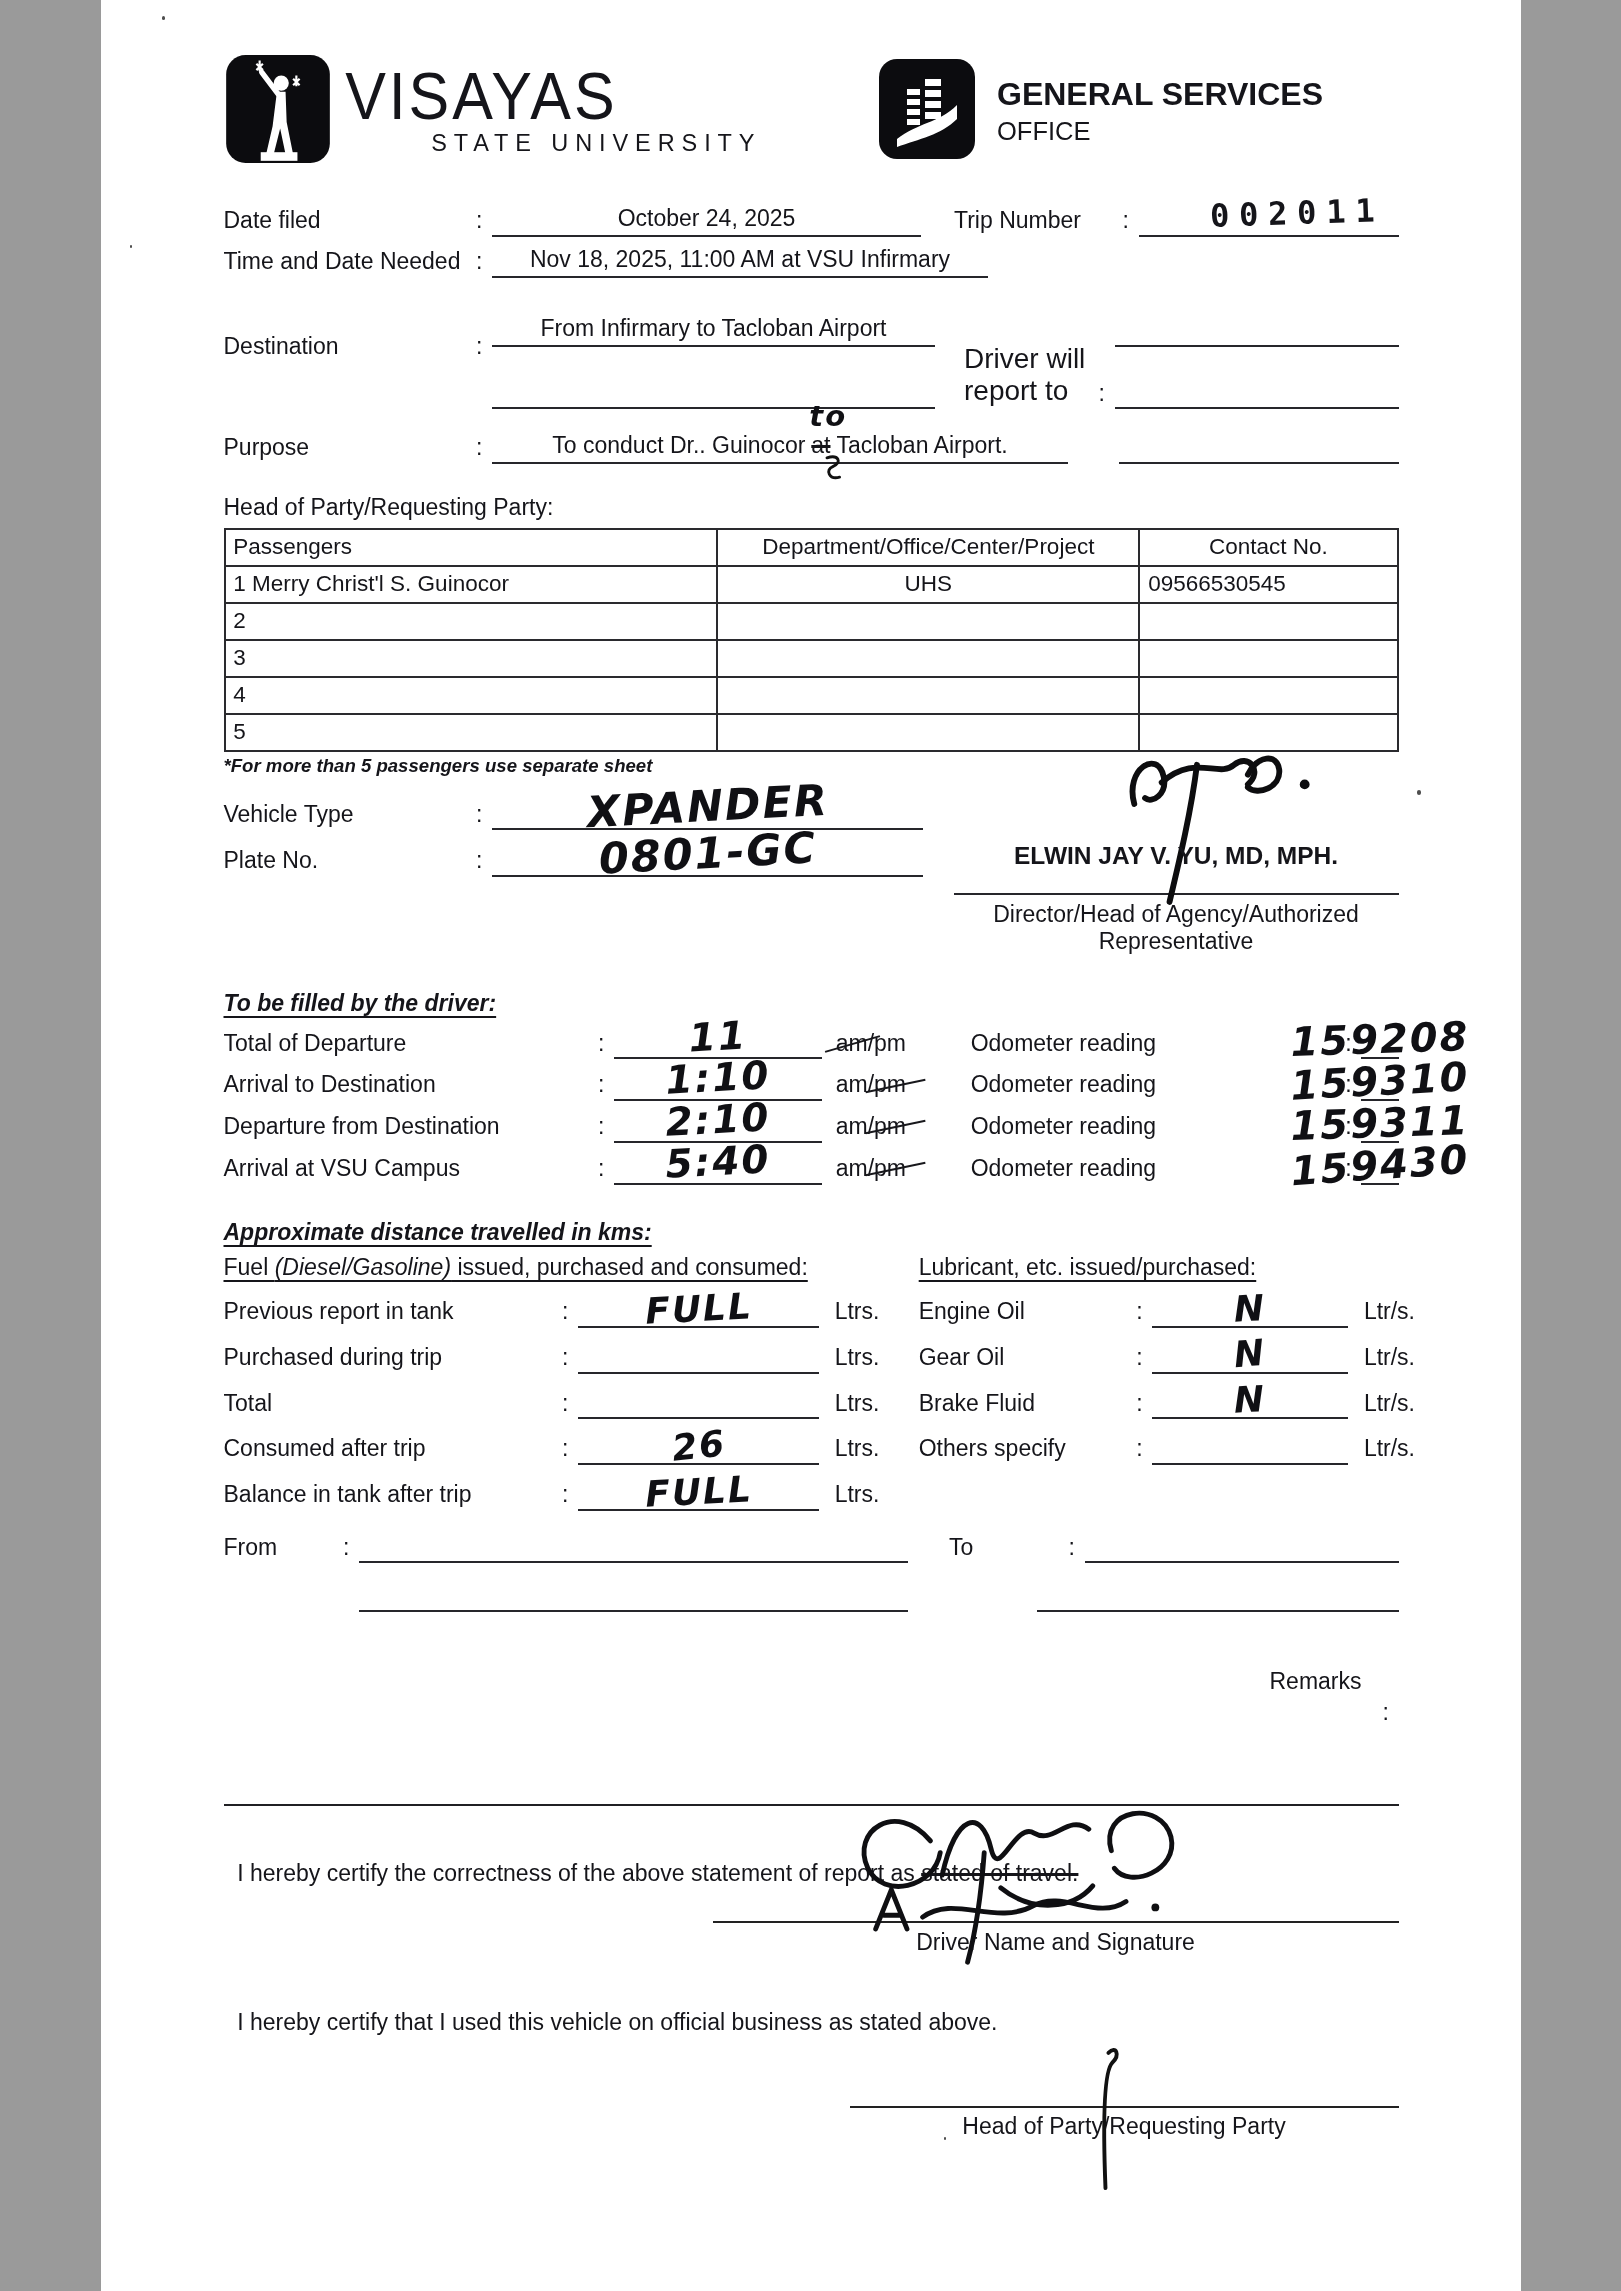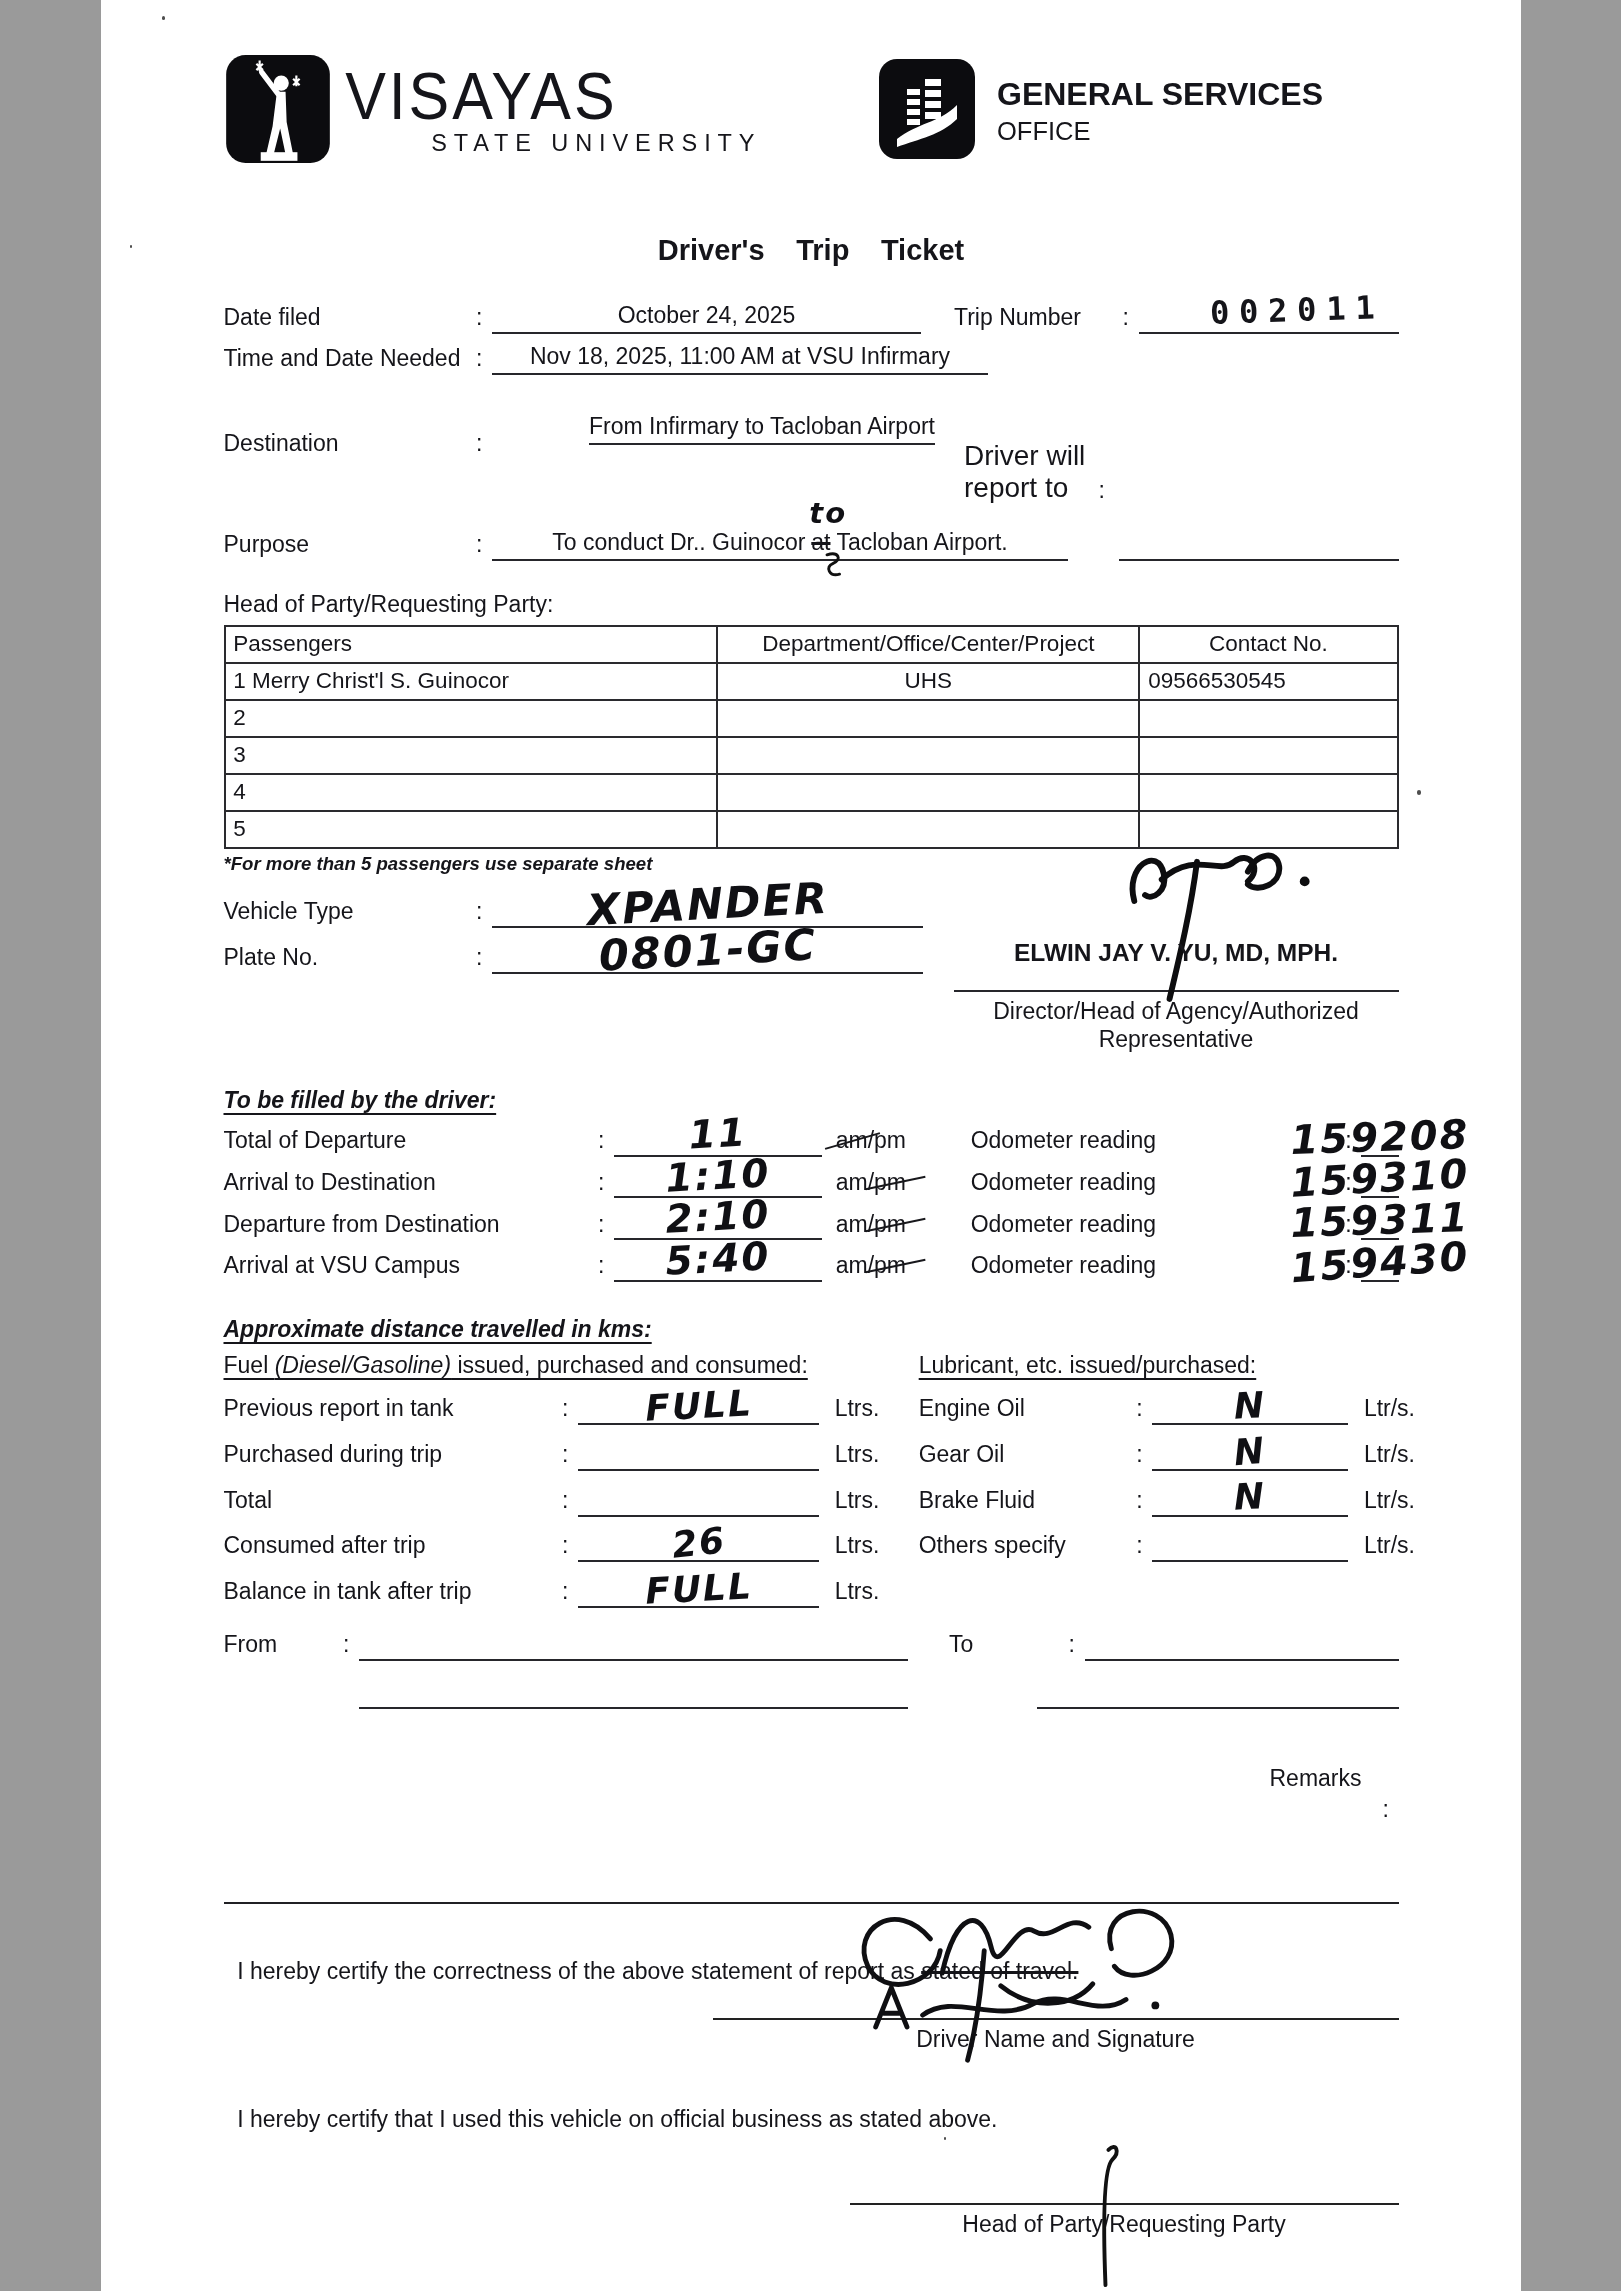--- a/index.html
+++ b/index.html
@@ -24,21 +24,21 @@
 
   
   .title{ text-align:center; font-weight:bold; font-size:29px; word-spacing:23.5px; margin-top:61px;}
 
   
   .row{display:flex; align-items:flex-end;}
   .lbl{flex:none; padding-bottom:2px;}
   .colon{flex:none; width:25.5px; text-align:center; padding-bottom:2px;}
   .fill{border-bottom:2px solid #26262b; text-align:center; min-height:30px; position:relative; padding-bottom:1px;}
   .sp{flex:none;}
-  .stack{display:flex; flex-direction:column; justify-content:flex-end;align-items:flex-end;}
+  .stack{display:flex; flex-direction:column; justify-content:flex-end;}
   .stack .fill{margin-top:29px;}
 
   .r-date{margin-top:33px;}
   .r-generic{margin-top:7.8px;}
 
   .stamp{
     position:absolute; left:71px; bottom:2px;
     font-family:"DejaVu Sans Mono", monospace; font-weight:bold; font-size:32px;
     letter-spacing:9.8px; transform:rotate(-2deg); white-space:nowrap;
   }
@@ -173,21 +173,20 @@
             </g>
           </svg>
         </div>
         <div class="gso-text">
           <div class="gso-name">GENERAL SERVICES</div>
           <div class="gso-sub">OFFICE</div>
         </div>
       </div>
     </div>
 
-    <div class="title">Driver's Trip Ticket</div>
 
     <div class="row r-date">
       <div class="lbl" style="width:243px">Date filed</div>
       <div class="colon">:</div>
       <div class="fill" style="width:429px">October 24, 2025</div>
       <div class="lbl" style="width:159px; margin-left:33px">Trip Number</div>
       <div class="colon">:</div>
       <div class="fill" style="flex:1">
         <span class="stamp">002011</span>
       </div>

